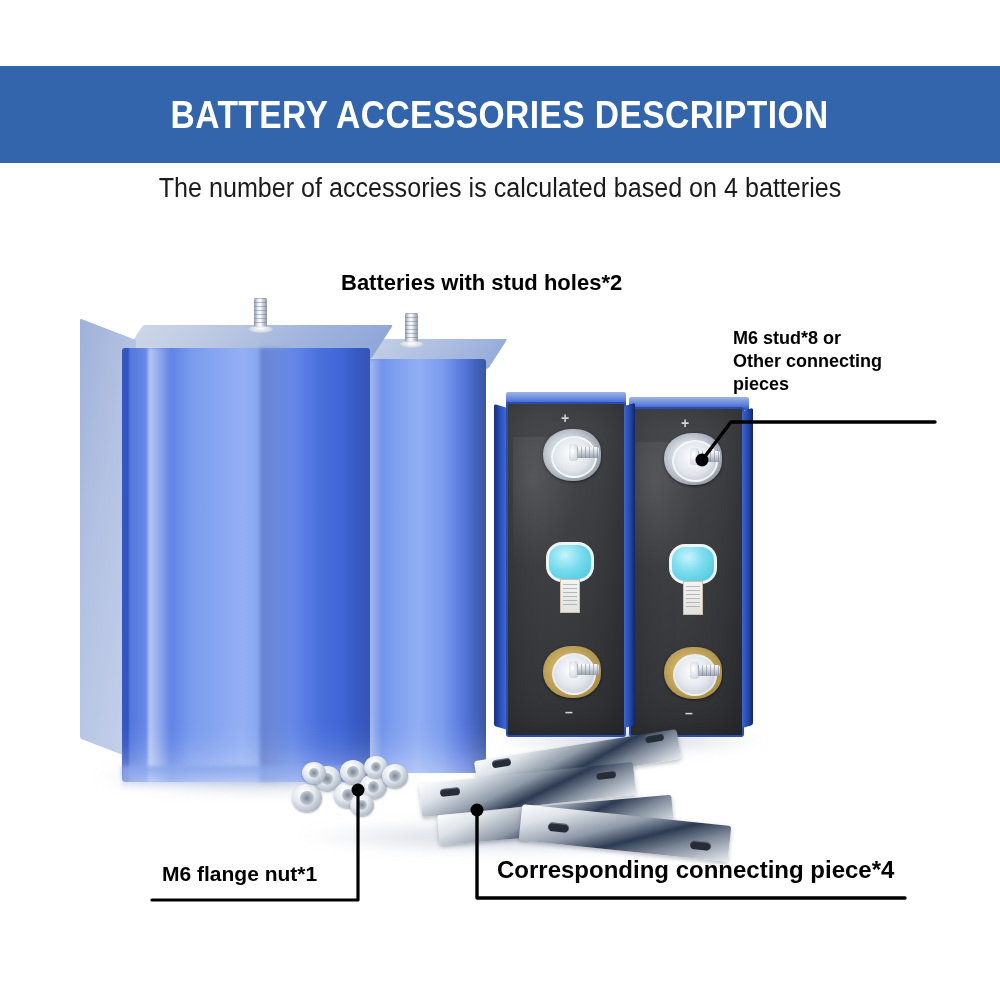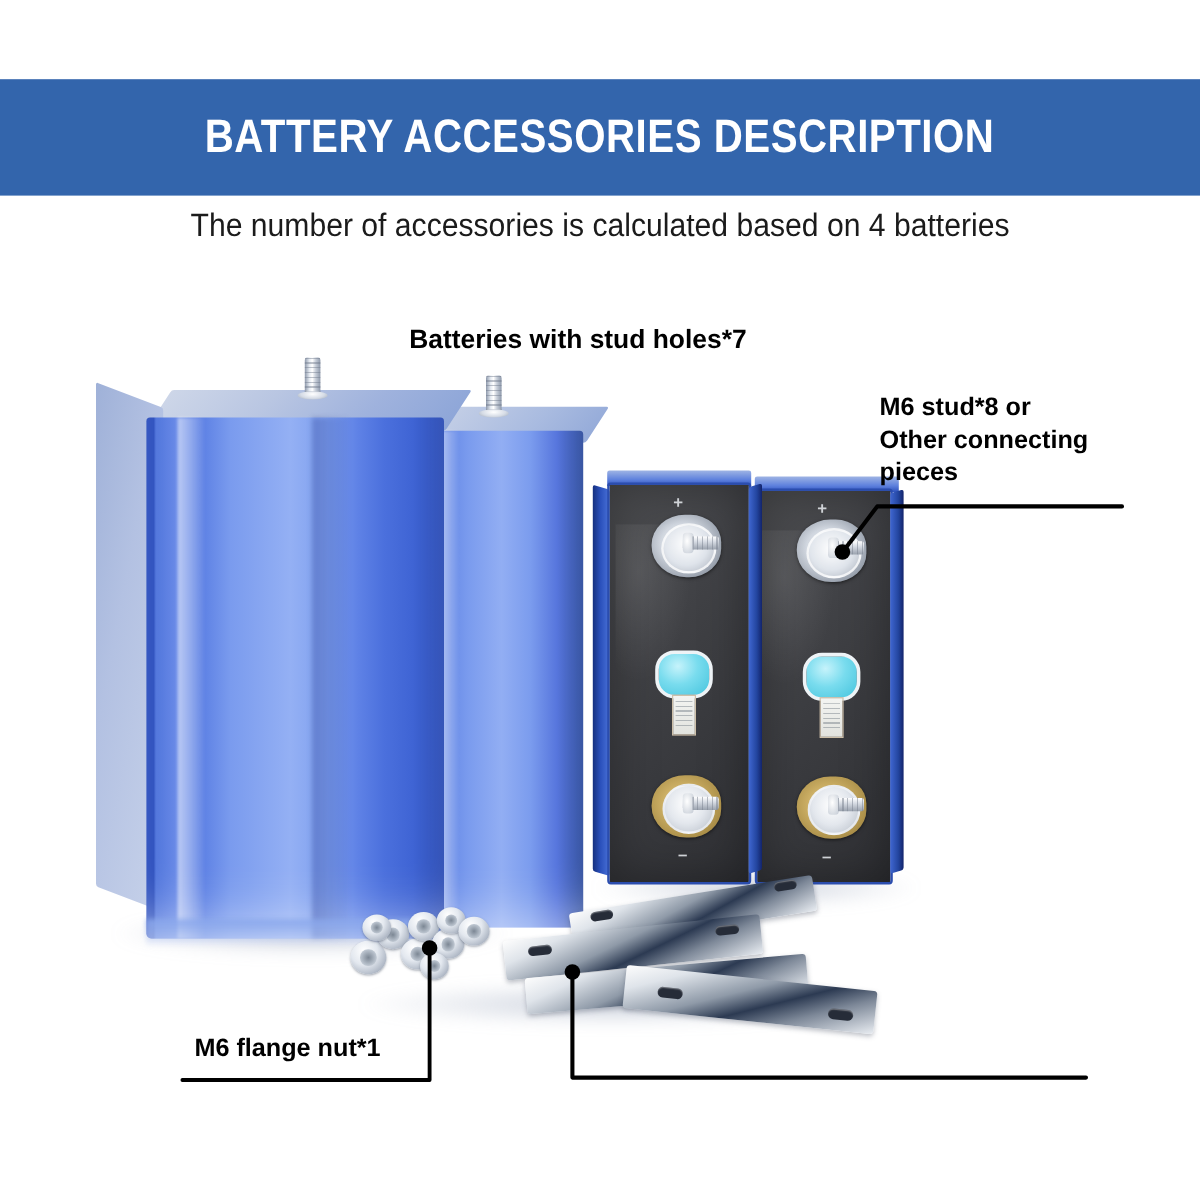--- a/index.html
+++ b/index.html
@@ -67,21 +67,21 @@
   
   .label {
     position: absolute;
     font-family: "Liberation Sans", sans-serif;
     font-weight: bold;
     color: #000000;
     white-space: pre-line;
     line-height: 1.28;
   }
   .lbl-batteries { left: 341px; top: 259px; font-size: 22px; }
-  .lbl-stud      { left: 733px; top: 317px; font-size: 21px; }
+  .lbl-stud      { left: 733px; top: 317px; font-size: 18px; }
   .lbl-nut       { left: 162px; top: 851px; font-size: 21px; }
   .lbl-piece     { left: 497px; top: 845px; font-size: 24px; }
 
   
   .leaders {
     position: absolute;
     left: 0; top: 0;
     width: 1000px; height: 1000px;
     pointer-events: none;
   }
@@ -452,28 +452,29 @@
       <div class="bushole" style="left:596px; top:551px; width:20px; height:8px; transform:rotate(-6deg);"></div>
 
       <div class="busbar" style="left:438px; top:585px; width:235px; height:30px; transform:rotate(-5deg);"></div>
 
       <div class="busbar" style="left:520px; top:595px; width:210px; height:36px; transform:rotate(6deg);"></div>
       <div class="bushole" style="left:548px; top:603px; width:21px; height:9px; transform:rotate(6deg);"></div>
       <div class="bushole" style="left:690px; top:621px; width:21px; height:9px; transform:rotate(6deg);"></div>
     </div>
   </div>
 
-  <div class="label lbl-batteries">Batteries with stud holes*7</div>
+  <div class="label lbl-batteries">Batteries with stud holes*2</div>
 
   <div class="label lbl-stud">M6 stud*8 or
 Other connecting
 pieces</div>
 
   <div class="label lbl-nut">M6 flange nut*1</div>
 
+  <div class="label lbl-piece">Corresponding connecting piece*4</div>
 
   <svg class="leaders" viewBox="0 0 1000 1000">
 
     <g>
       <path d="M935 412 L731 412 L703 449" stroke="#000000" stroke-width="3.4" fill="none" stroke-linecap="round" stroke-linejoin="round"></path>
       <circle cx="702" cy="450" r="6.5" fill="#000000"></circle>
     </g>
 
     <g>
       <path d="M358 781 L358 890 L152 890" stroke="#000000" stroke-width="3.2" fill="none" stroke-linecap="round" stroke-linejoin="round"></path>

